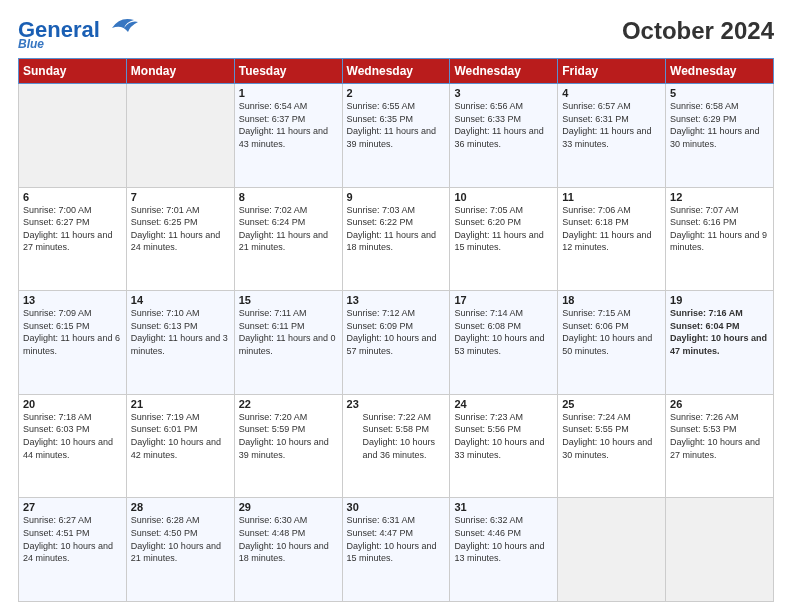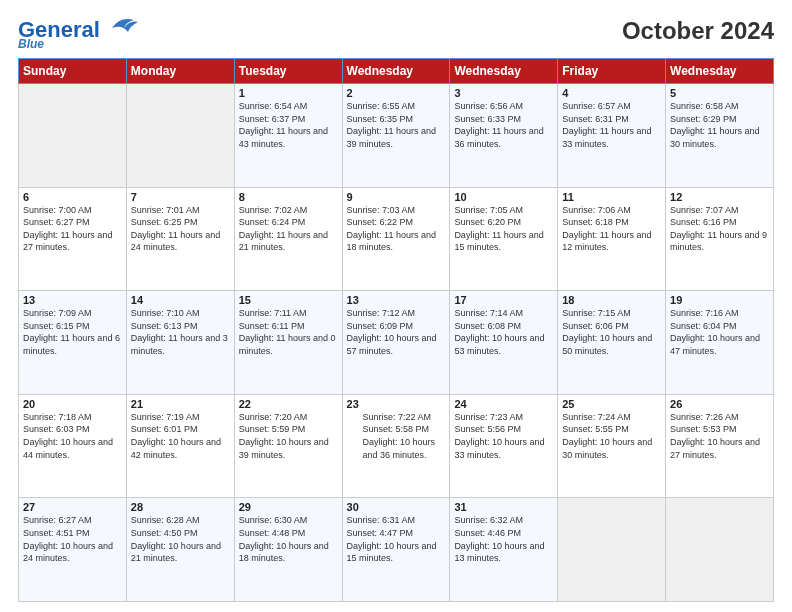--- a/index.html
+++ b/index.html
@@ -239,21 +239,21 @@
 Daylight: 10 hours and 53 minutes.</div>
           </td>
           <td>
             <span class="day-num">18</span>
             <div class="day-info" style="white-space: pre-line;">Sunrise: 7:15 AM
 Sunset: 6:06 PM
 Daylight: 10 hours and 50 minutes.</div>
           </td>
           <td>
             <span class="day-num">19</span>
-            <div class="day-info" style="white-space: pre-line;">Sunrise: 7:16 AM
+            <div class="day-info" style="white-space: pre-line; font-weight: bold;">Sunrise: 7:16 AM
 Sunset: 6:04 PM
 Daylight: 10 hours and 47 minutes.</div>
           </td>
         </tr>
         <tr>
           <td>
             <span class="day-num">20</span>
             <div class="day-info" style="white-space: pre-line;">Sunrise: 7:18 AM
 Sunset: 6:03 PM
 Daylight: 10 hours and 44 minutes.</div>

